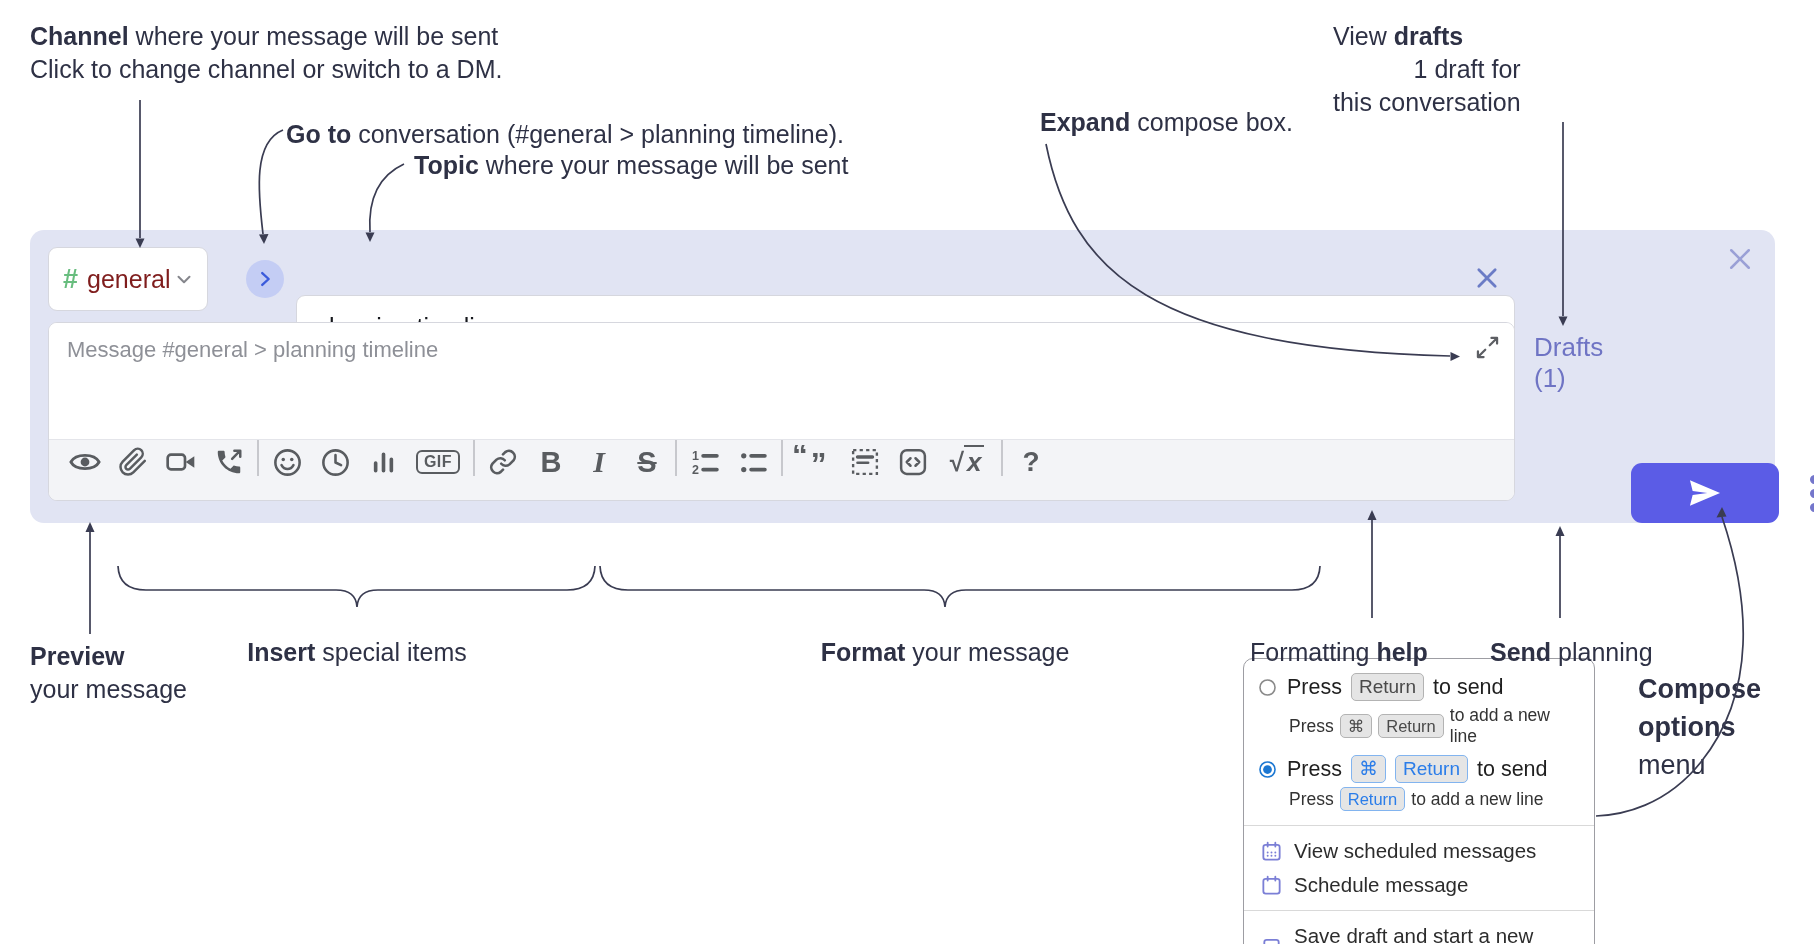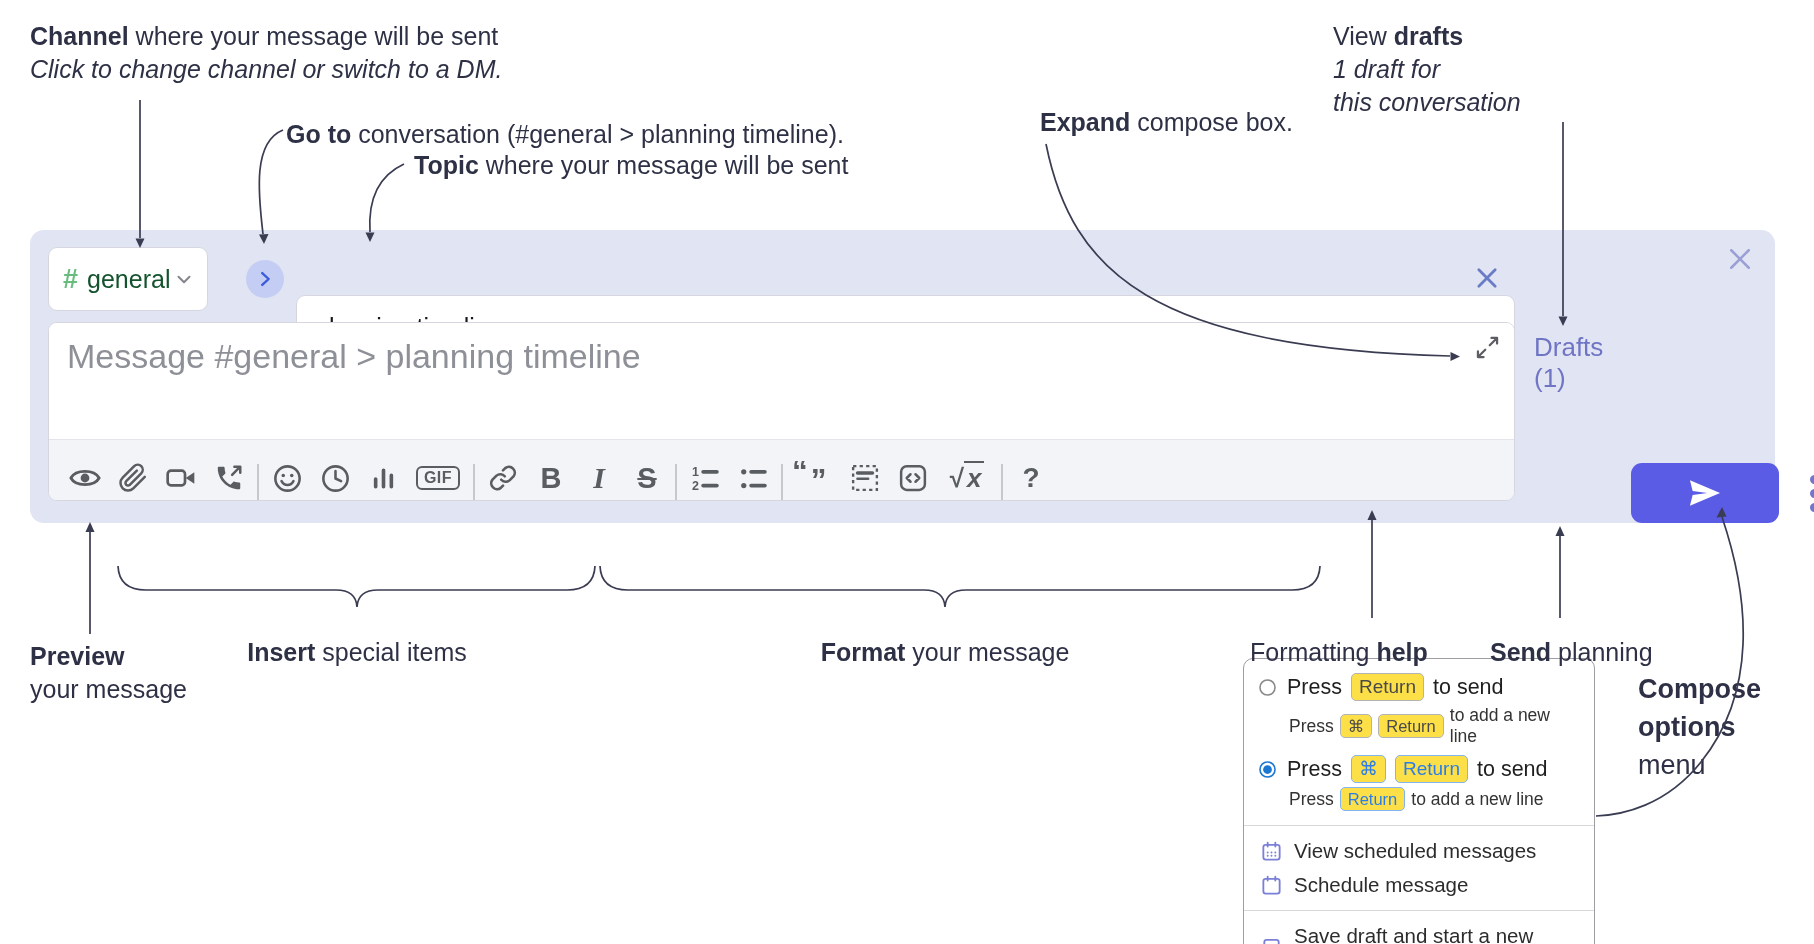--- a/index.html
+++ b/index.html
@@ -1,21 +1,21 @@
 <!DOCTYPE html>
 <html><head>
 <meta charset="utf-8">
 <style>
   html,body{margin:0;padding:0;background:#fff;}
   .canvas{position:relative;width:1814px;height:944px;background:#fff;overflow:hidden;
           font-family:"Liberation Sans",sans-serif;color:#2e3145;}
   
   .ann{position:absolute;font-size:25px;line-height:33px;color:#2e3145;z-index:3;}
   .ann b{font-weight:700;}
-  .ann .it{font-style:italic;}
+  .ann .it{text-align:right;}
   #ann-channel{left:30px;top:20px;}
   #ann-goto{left:286px;top:118px;}
   #ann-topic{left:414px;top:149px;}
   #ann-expand{left:1040px;top:106px;}
   #ann-view-drafts{left:1333px;top:20px;}
   #ann-preview{left:30px;top:640px;}
   #ann-insert{left:185px;top:636px;width:344px;text-align:center;}
   #ann-format{left:770px;top:636px;width:350px;text-align:center;}
   #ann-help{left:1250px;top:636px;}
   #ann-send{left:1490px;top:636px;}
@@ -25,34 +25,34 @@
   #arrows path{stroke:#3a3c52;stroke-width:1.7;fill:none;}
   #arrows path.head{fill:#3a3c52;stroke:none;}
   
   .compose-box{position:absolute;left:30px;top:230px;width:1745px;height:293px;
                background:#e1e4f3;border-radius:14px;z-index:1;}
   .left-col{position:absolute;left:18px;top:16px;width:1467px;}
   .row1{display:flex;align-items:center;height:66px;}
   .channel-select{width:160px;height:64px;background:#fff;border:1px solid #d6d7de;border-radius:9px;
                   display:flex;align-items:center;padding:0 12px 0 14px;box-sizing:border-box;cursor:pointer;}
   .hash{color:#68bd7e;font-weight:700;font-size:27px;margin-right:9px;}
-  .channel-name{font-size:25px;color:#14532d;flex:1;}
+  .channel-name{font-size:25px;color:#7f1d1d;flex:1;}
   .goto-btn{width:38px;height:38px;border-radius:50%;background:#c4cdf4;margin:0 12px 0 38px;
             display:flex;align-items:center;justify-content:center;cursor:pointer;flex:none;}
   .topic-wrap{position:relative;flex:1;height:64px;}
   .topic-input{width:100%;height:64px;box-sizing:border-box;background:#fff;border:1px solid #d6d7de;
                border-radius:9px;padding:0 56px 0 18px;font-size:25px;color:#15171c;
                font-family:"Liberation Sans",sans-serif;outline:none;margin-top:48px;}
   .topic-clear{position:absolute;right:14px;top:17px;cursor:pointer;line-height:0;}
   .msg-area{position:relative;margin-top:10px;background:#fff;border:1px solid #d6d7de;border-radius:9px;overflow:hidden;}
   .msg-input{display:block;width:100%;height:116px;box-sizing:border-box;border:none;resize:none;outline:none;
-             padding:14px 60px 0 18px;font-size:34px;color:#15171c;font-family:"Liberation Sans",sans-serif;}
+             padding:14px 60px 0 18px;font-size:22px;color:#15171c;font-family:"Liberation Sans",sans-serif;}
   .msg-input::placeholder{color:#8e9097;}
   .expand-btn{position:absolute;right:12px;top:108px;cursor:pointer;line-height:0;z-index:2;}
-  .toolbar{display:flex;align-items:flex-end;height:60px;background:#f3f4f7;border-top:1px solid #e4e5ea;
+  .toolbar{display:flex;align-items:flex-start;height:60px;background:#f3f4f7;border-top:1px solid #e4e5ea;
            padding:0 16px;gap:8px;}
   .tb-btn{width:40px;height:44px;display:flex;align-items:center;justify-content:center;cursor:pointer;flex:none;color:#595c60;}
   .tb-sep{width:2px;height:36px;background:#c7c8cd;flex:none;}
   .tb-text{font-size:29px;font-weight:700;color:#595c60;}
   .tb-italic{font-family:"Liberation Serif",serif;font-style:italic;font-weight:700;font-size:30px;}
   .tb-strike{text-decoration:line-through;font-weight:600;}
   .gif-chip{border:2.6px solid #595c60;border-radius:6px;padding:1px 6px;font-size:16px;font-weight:700;
             color:#595c60;letter-spacing:.5px;}
   .sqrt{font-size:26px;font-weight:600;color:#595c60;}
   .sqrt .over{border-top:2.3px solid #595c60;font-style:italic;padding:0 3px;}
@@ -66,21 +66,21 @@
   .dots-btn{margin-left:27px;display:flex;flex-direction:column;gap:5px;cursor:pointer;padding:4px;}
   .dots-btn i{width:9px;height:9px;border-radius:50%;background:#7476cb;display:block;}
   .compose-close{position:absolute;right:20px;top:14px;cursor:pointer;line-height:0;}
   
   .popup-menu{position:absolute;left:1243px;top:658px;width:352px;box-sizing:border-box;background:#fff;
               border:1.6px solid #9d9da3;border-radius:10px;padding:12px 0 10px;z-index:2;}
   .opt{padding:2px 16px 6px 13px;cursor:pointer;}
   .opt-main{display:flex;align-items:center;gap:9px;font-size:21.5px;color:#1f1f1f;}
   .opt-main .radio{line-height:0;flex:none;}
   .opt-sub{margin:4px 0 0 32px;display:flex;align-items:center;gap:6px;font-size:17.5px;color:#333;}
-  kbd{font-family:"Liberation Sans",sans-serif;border:1.3px solid #b3b3b3;border-radius:5px;background:#fde047;
+  kbd{font-family:"Liberation Sans",sans-serif;border:1.3px solid #b3b3b3;border-radius:5px;background:#e5e5e5;
       color:#4a4a4a;font-size:16.5px;line-height:22px;padding:0 7px;text-align:right;}
   .opt-main kbd{font-size:19px;line-height:26px;}
   kbd.blue{color:#2b7de9;border-color:#82b4ef;}
   .menu-divider{border-top:1.4px solid #d9d9d9;margin:8px 0;}
   .menu-item{display:flex;align-items:center;gap:11px;padding:5px 16px;font-size:20.5px;color:#2c2c2c;cursor:pointer;}
   .menu-item .mi{line-height:0;flex:none;}
 </style>
 </head>
 <body>
 

